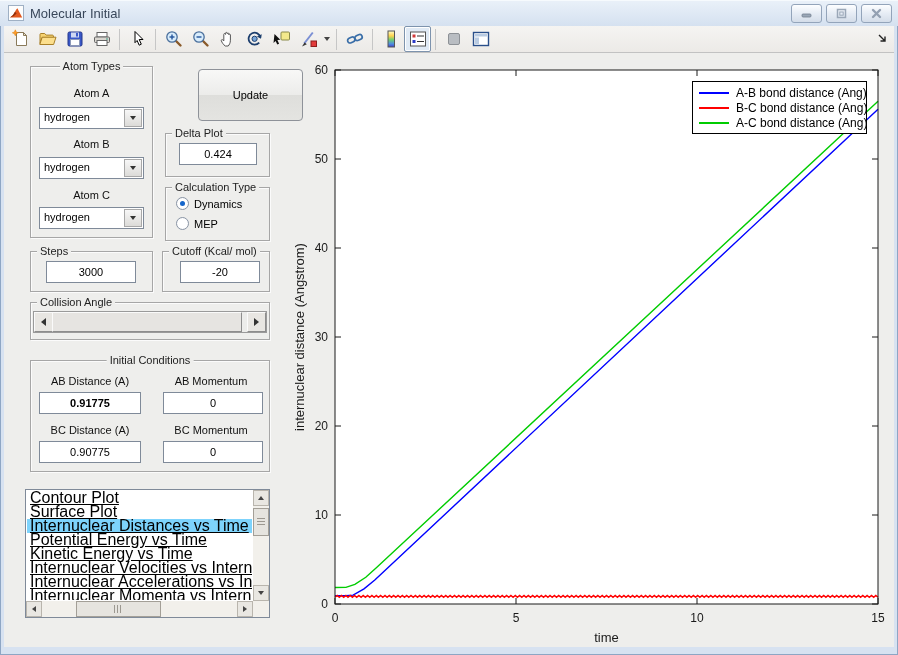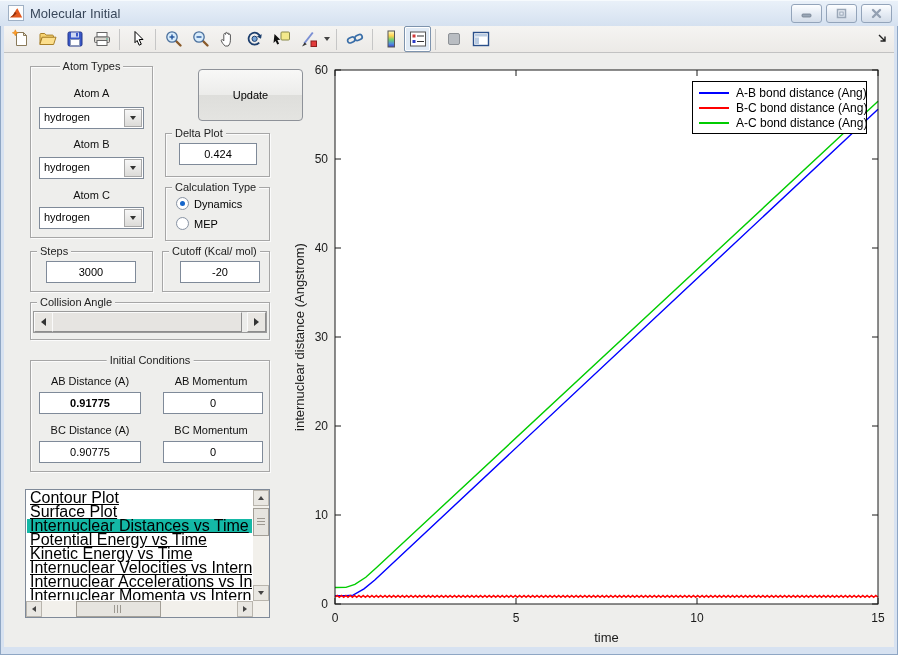--- a/index.html
+++ b/index.html
@@ -46,21 +46,21 @@
   .slider{position:absolute;left:33px;top:311px;width:232px;height:20px;background:#ececea;border:1px solid #9a9a9a;}
   .sl-btn{position:absolute;top:0;bottom:0;width:17px;background:#e8e6e2;border:1px solid;border-color:#fafafa #8d8d8d #8d8d8d #fafafa;display:flex;align-items:center;justify-content:center;cursor:pointer;}
   .sl-btn.left{left:0;} .sl-btn.right{right:0;}
   .tri-left{width:0;height:0;border-top:4px solid transparent;border-bottom:4px solid transparent;border-right:5px solid #333;}
   .tri-right{width:0;height:0;border-top:4px solid transparent;border-bottom:4px solid transparent;border-left:5px solid #333;}
   .sl-thumb{position:absolute;left:18px;top:0;bottom:0;width:188px;background:#e6e4e1;border:1px solid;border-color:#fafafa #8d8d8d #8d8d8d #fafafa;cursor:pointer;}
   
   .listbox{position:absolute;left:25px;top:489px;width:245px;height:129px;background:#fff;border:1px solid #7f8a99;box-sizing:border-box;}
   .list-items{position:absolute;left:1px;top:1px;right:17px;bottom:17px;overflow:hidden;}
   .list-item{height:14px;line-height:14px;font-size:16px;padding-left:3px;white-space:nowrap;cursor:pointer;text-decoration:underline;}
-  .list-item.selected{background:#14b8a6;}
+  .list-item.selected{background:#7dd3fc;}
   .vscroll{position:absolute;right:0;top:0;bottom:16px;width:16px;background:#f2f0eb;}
   .hscroll{position:absolute;left:0;right:16px;bottom:0;height:16px;background:#f2f0eb;}
   .sbtn{position:absolute;width:16px;height:16px;background:#e9e7e2;border:1px solid #b9b5ad;box-sizing:border-box;display:flex;align-items:center;justify-content:center;cursor:pointer;}
   .sbtn .up{width:0;height:0;border-left:3.5px solid transparent;border-right:3.5px solid transparent;border-bottom:4px solid #444;}
   .sbtn .down{width:0;height:0;border-left:3.5px solid transparent;border-right:3.5px solid transparent;border-top:4px solid #444;}
   .sbtn .lt{width:0;height:0;border-top:3.5px solid transparent;border-bottom:3.5px solid transparent;border-right:4px solid #444;}
   .sbtn .rt{width:0;height:0;border-top:3.5px solid transparent;border-bottom:3.5px solid transparent;border-left:4px solid #444;}
   .vthumb{position:absolute;left:0;right:0;top:18px;height:28px;background:#e6e4df;border:1px solid #a39f97;box-sizing:border-box;
     background-image:repeating-linear-gradient(#9c9890 0 1px,transparent 1px 3px);background-size:8px 9px;background-repeat:no-repeat;background-position:center;cursor:pointer;}
   .hthumb{position:absolute;top:0;bottom:0;left:50px;width:85px;background:#e6e4df;border:1px solid #a39f97;box-sizing:border-box;

